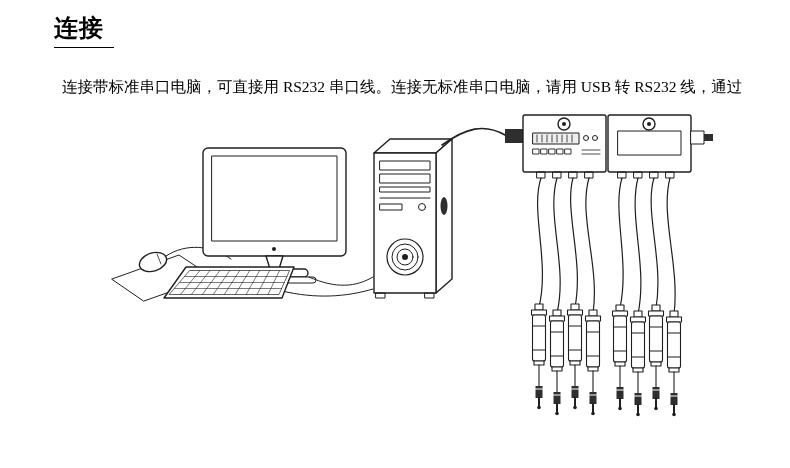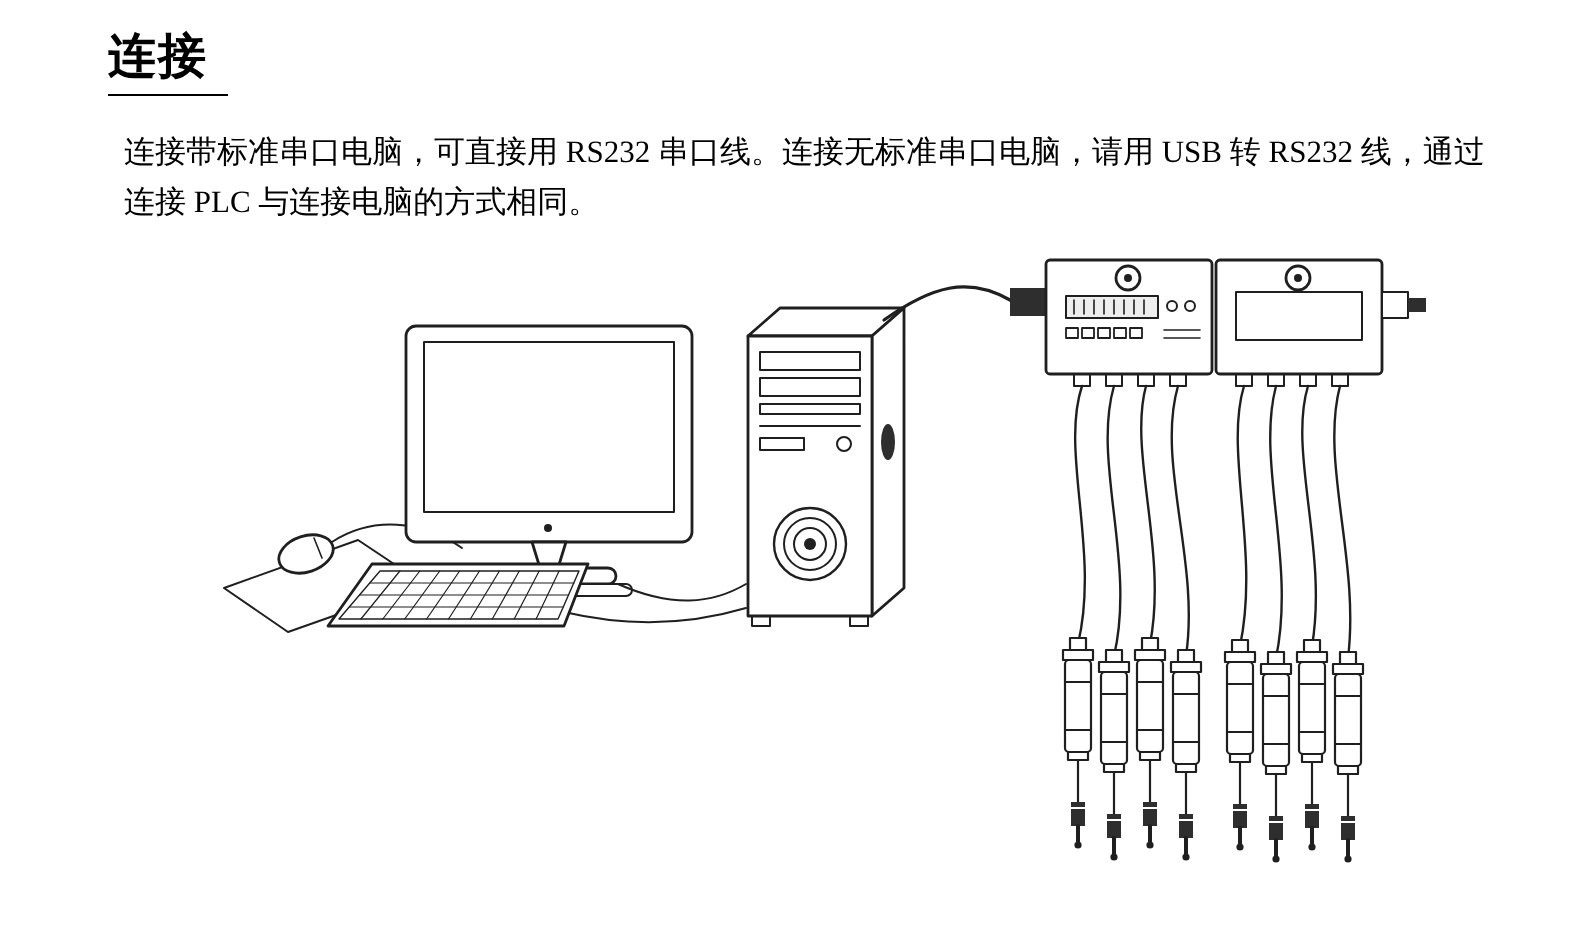--- a/index.html
+++ b/index.html
@@ -16,42 +16,41 @@
     display: inline-block;
     margin: 12px 0 6px 38px;
     font-family: "Liberation Sans", "DejaVu Sans", sans-serif;
     font-size: 24px;
     font-weight: bold;
     letter-spacing: 1px;
     border-bottom: 1.5px solid #000;
     padding: 0 10px 3px 0;
   }
 
-  .bodytext { margin: 10px 15px 0 15px; }
+  .bodytext { margin: 20px 15px 0 15px; }
   .line {
     font-size: 15.5px;
     line-height: 25px;
     white-space: nowrap;
     overflow: hidden;
   }
   .indent { padding-left: 31px; }
 
   .figure { margin-top: 2px; }
   svg { display: block; }
 </style>
 </head>
 <body>
 
 <div class="page">
 
   <h1 class="title">连接</h1>
 
   <div class="bodytext">
     <div class="line indent">连接带标准串口电脑，可直接用 RS232 串口线。连接无标准串口电脑，请用 USB 转 RS232 线，通过</div>
-    <div class="line indent">连接 PLC 与连接电脑的方式相同。</div>
   </div>
 
   <div class="figure">
     <svg width="790" height="330" viewBox="0 0 790 330" xmlns="http://www.w3.org/2000/svg" xmlns:xlink="http://www.w3.org/1999/xlink" role="img">
 
       <defs>
         <g id="sensor">
           <rect x="-4" y="0" width="8" height="6" fill="#ffffff"></rect>
           <rect x="-7.5" y="6" width="15" height="5" fill="#ffffff"></rect>
           <rect x="-6.5" y="11" width="13" height="46" rx="2" fill="#ffffff"></rect>

